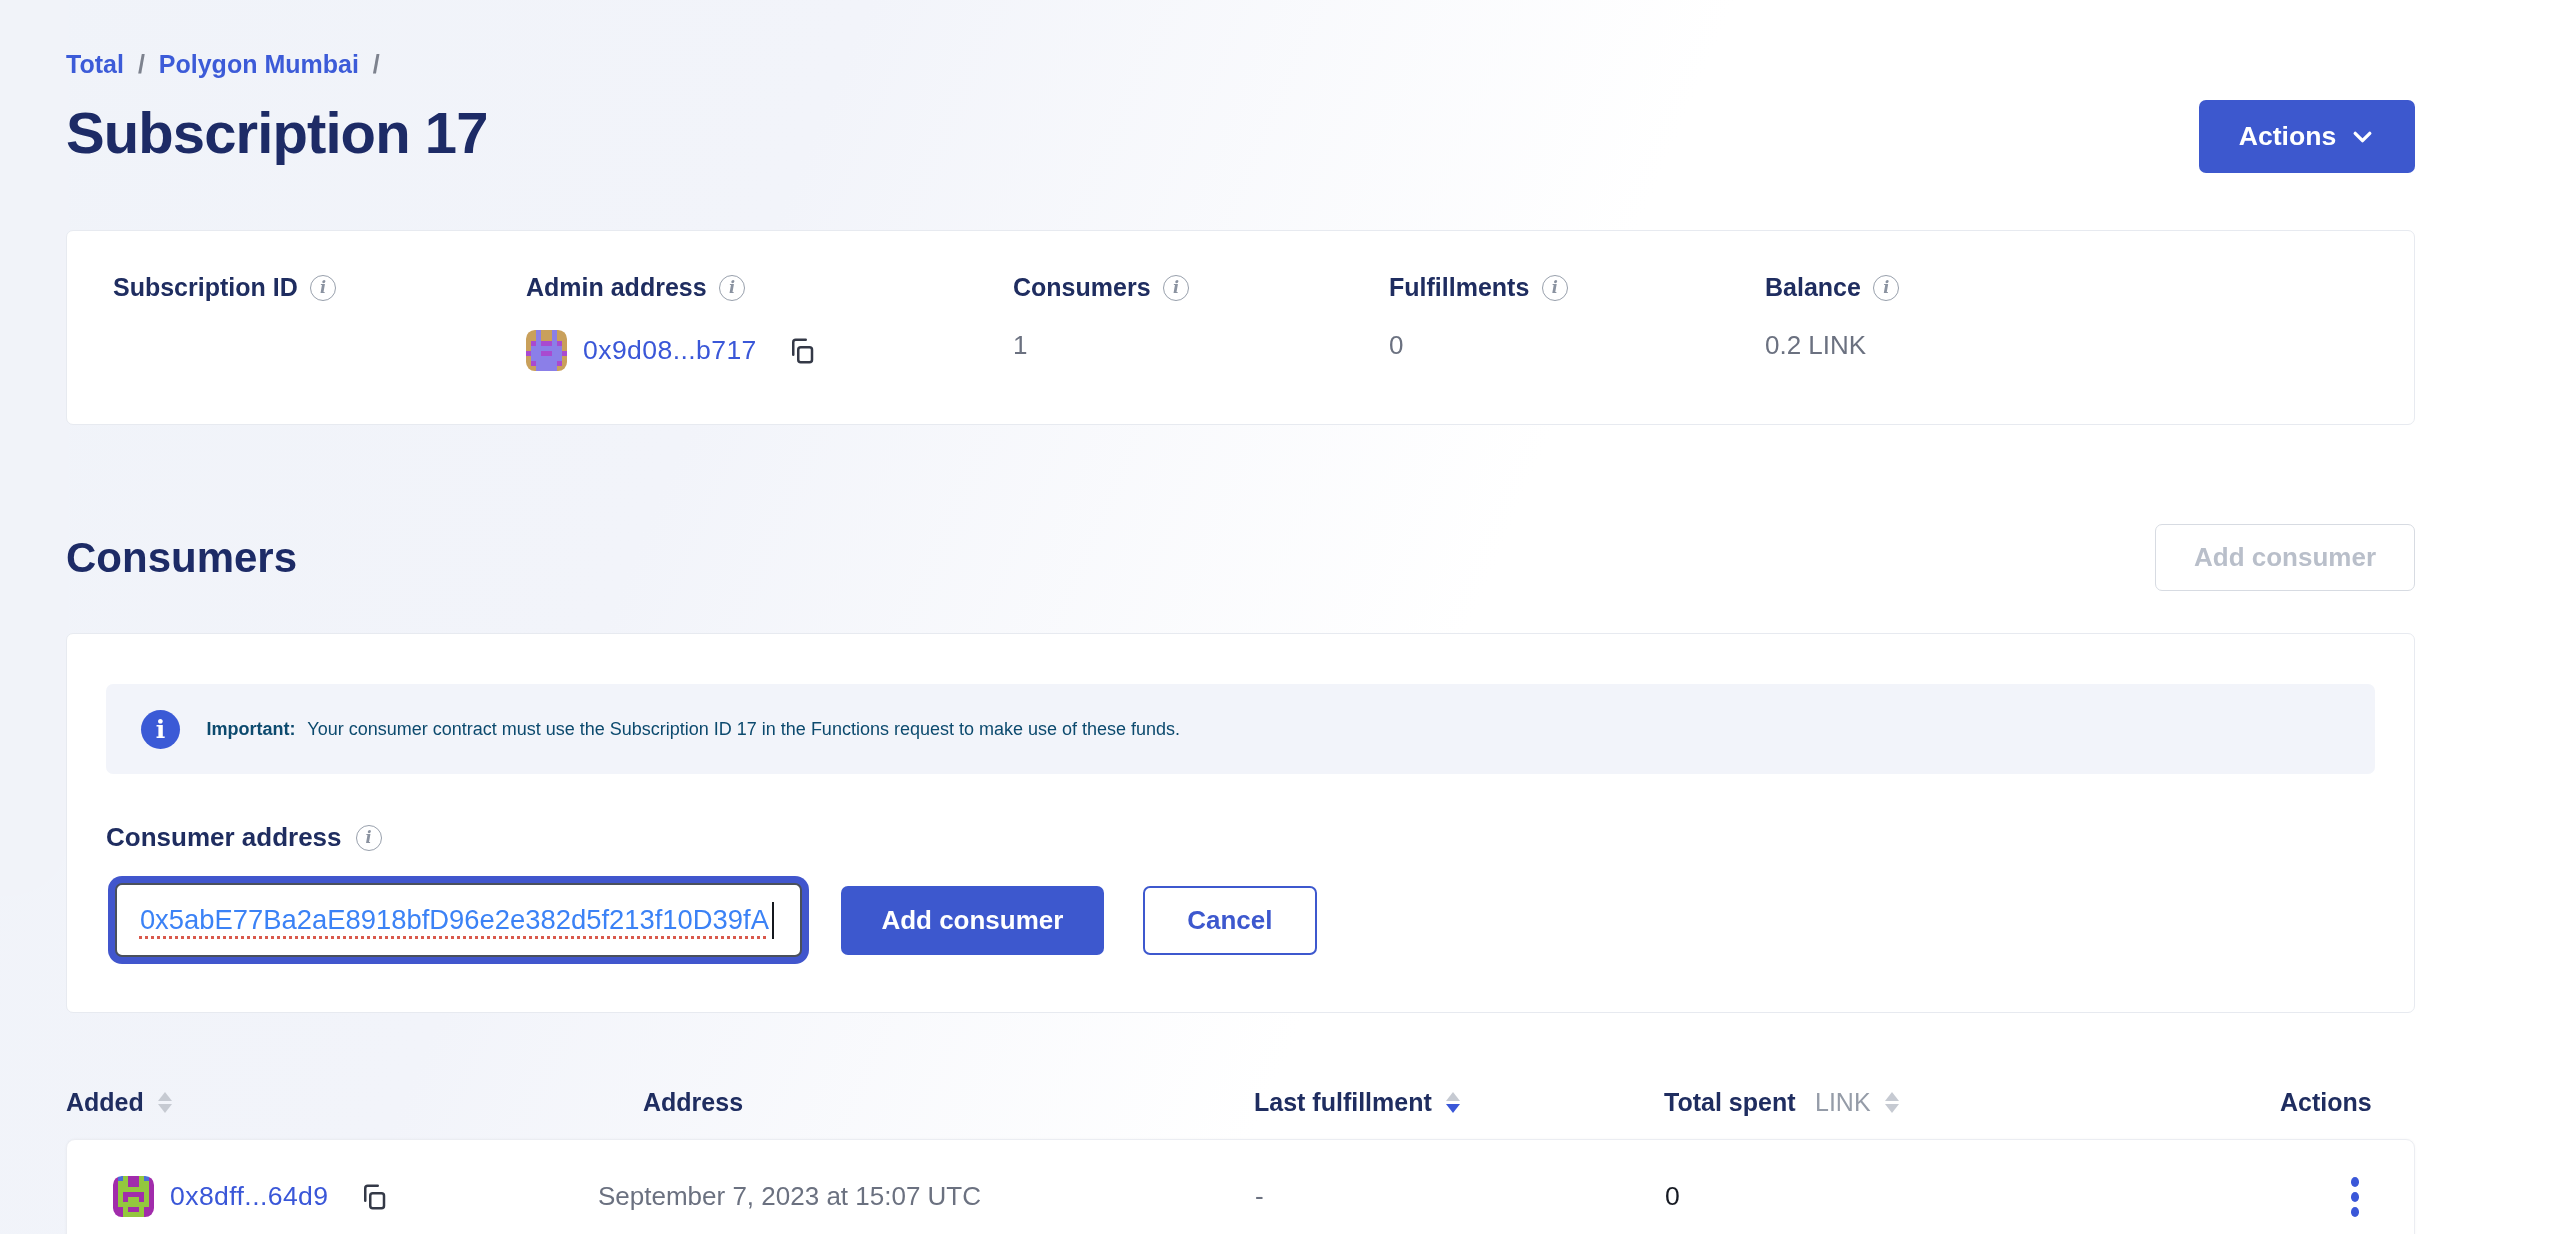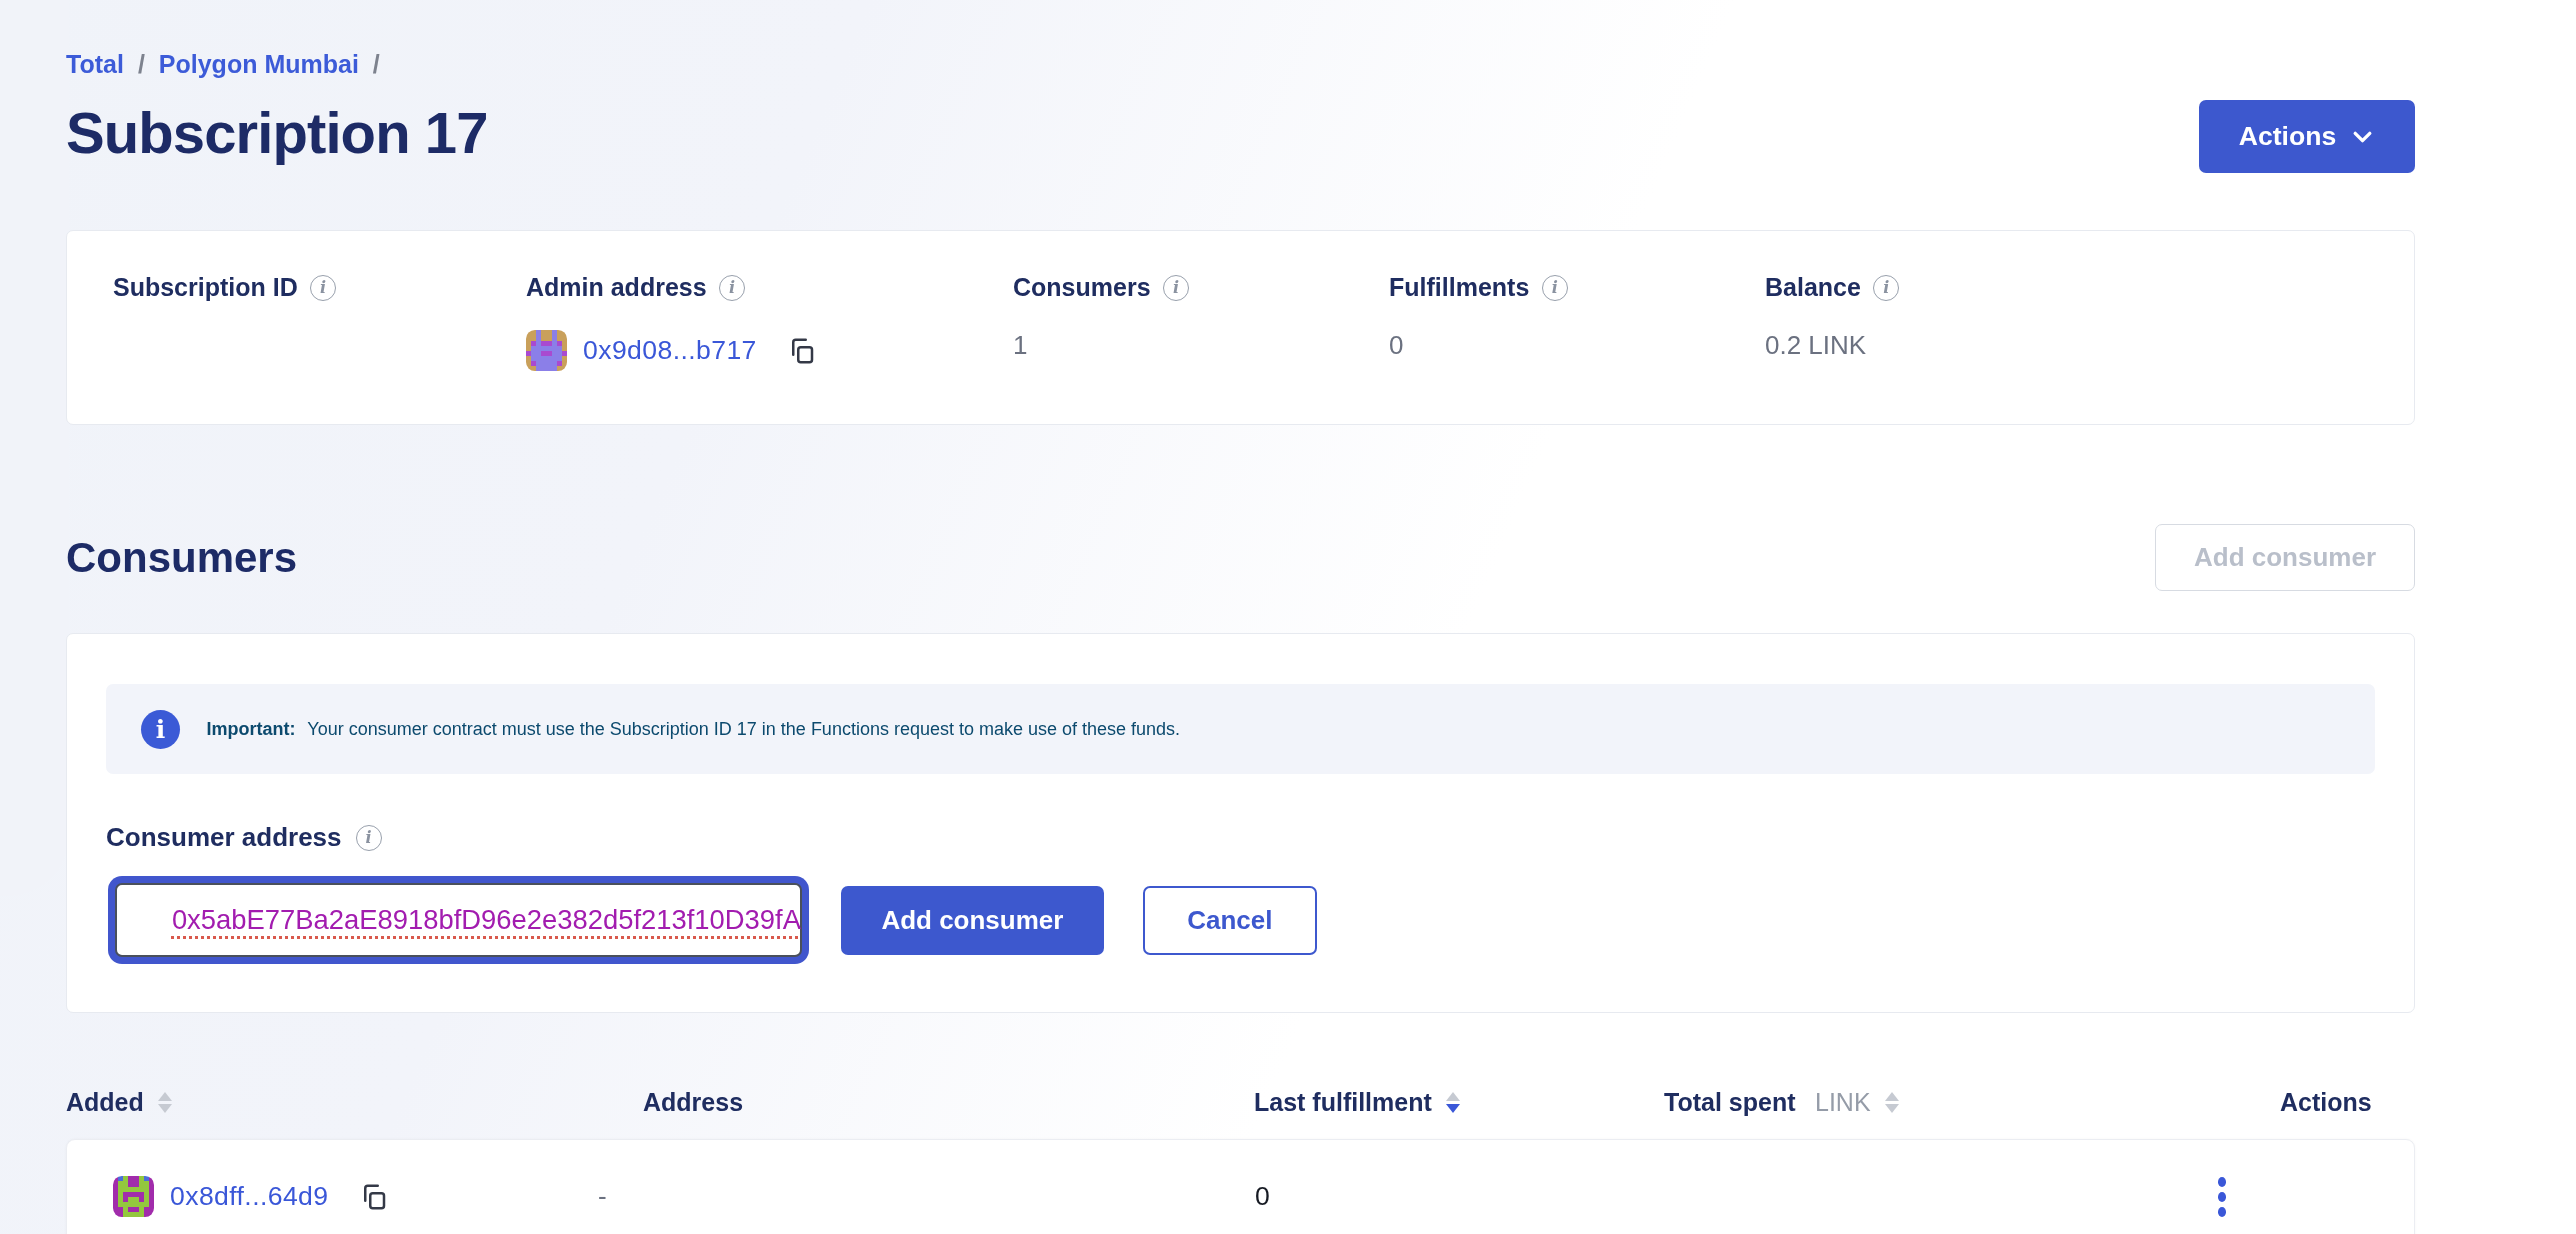--- a/index.html
+++ b/index.html
@@ -57,22 +57,22 @@
   .form-card { margin-top:42px; padding:50px 39px 55px 39px; }
   .banner { background:#f2f4fa; border-radius:7px; height:90px; display:flex; align-items:center; gap:26.6px; padding:0 8.9px 0 35px; }
   .banner-info-icon { width:39px; height:39px; border-radius:50%; background:#3b5ad6; color:#fff;
     font-family:"DejaVu Serif", serif; font-weight:700; font-size:25px; display:flex; align-items:center; justify-content:center; flex:none; }
   .banner-text { font-size:18px; color:#0c4a6e; }
   .banner-text b { font-weight:700; margin-right:7px; }
   .form-label { margin-top:48px; display:flex; align-items:center; gap:14px; font-size:26px; font-weight:700; color:#1f2d60; }
   .form-controls { margin-top:30px; display:flex; align-items:center; gap:39px; }
   .fake-input { width:687px; height:74px; background:#fff; border:2.7px solid #4a505b; border-radius:7px;
     box-shadow:0 0 0 7px #4156cd; margin-left:8.9px; display:flex; align-items:center; padding-left:23px; cursor:text; }
-  .fake-input .val { font-size:27.4px; color:#a21caf;
-    text-decoration:underline dotted #d9594d 2.7px; text-underline-offset:7px;margin-left:32px; }
+  .fake-input .val { font-size:27.4px; color:#3b82f6;
+    text-decoration:underline dotted #d9594d 2.7px; text-underline-offset:7px; }
   .caret { display:inline-block; width:2.7px; height:37px; background:#15181e; margin-left:2.7px; }
   .submit-btn { width:263px; height:69px; font-size:26px; }
   .cancel-btn { width:174px; height:69px; background:#fff; border:2.7px solid #3d58ce; color:#3d58ce; font-size:26px; }
 
   
   .table { margin-top:66px; }
   .tgrid { display:grid; grid-template-columns:531px 657px 410px 616px 1fr; align-items:center; }
   .thead { height:46px; }
   .th { font-size:25px; font-weight:700; color:#1f2d60; display:flex; align-items:center; }
   .th.first, .cell.first { padding-left:46px; }
@@ -368,20 +368,23 @@
           </span>
         <a class="addr-link">0x8dff...64d9</a>
         <button class="copy-btn">
           <svg width="30" height="30" viewBox="0 0 24 24" fill="none" stroke="#343947" stroke-width="2" stroke-linecap="round" stroke-linejoin="round">
             <rect x="9" y="9" width="11" height="12" rx="2"></rect>
             <path d="M5 15V5a2 2 0 0 1 2-2h8"></path>
           </svg>
         </button>
       </div>
       <div class="cell">
+        <span>September 7, 2023 at 15:07 UTC</span>
+      </div>
+      <div class="cell">
         <span>-</span>
       </div>
       <div class="cell">
         <span class="num">0</span>
       </div>
       <div class="cell last">
         <button class="kebab" aria-label="row actions">
           <span></span>
           <span></span>
           <span></span>

